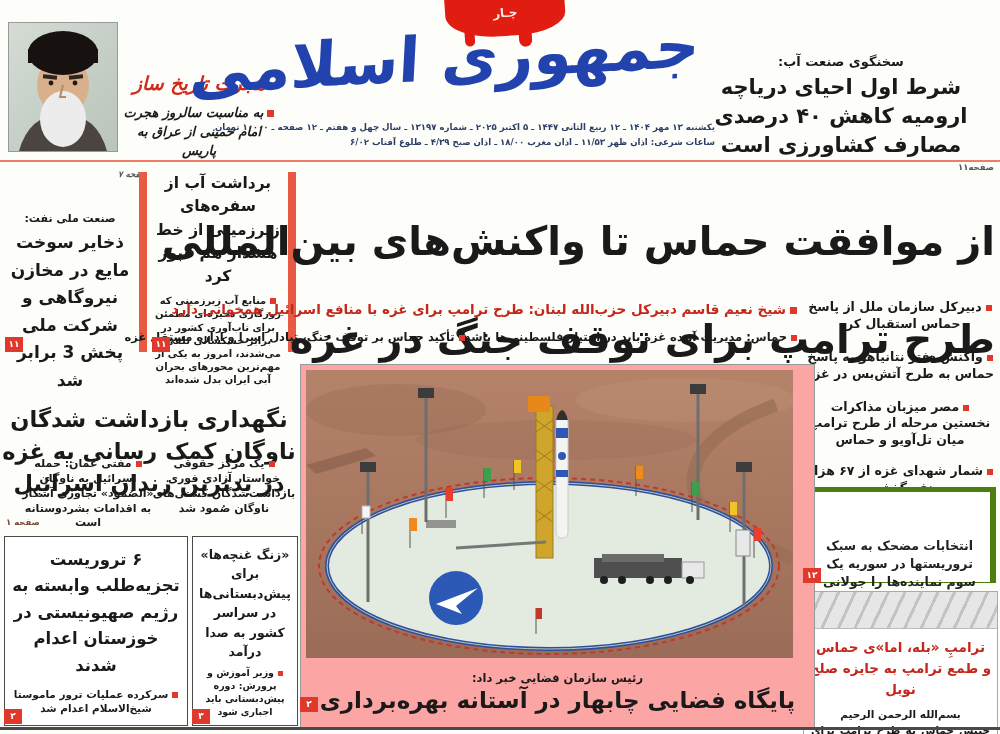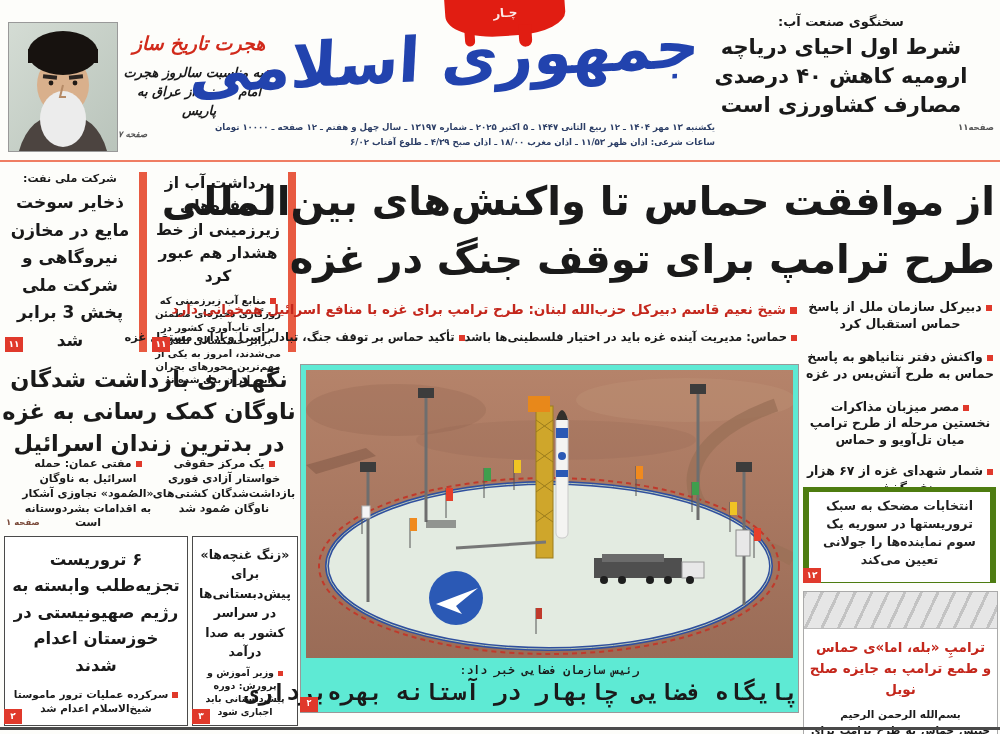--- a/index.html
+++ b/index.html
@@ -1,19 +1,19 @@
 <!DOCTYPE html>
 <html lang="fa" dir="rtl"><head>
 <meta charset="utf-8">
 <style>
   html,body{margin:0;padding:0;background:#e9e9e9;}
   .page{position:relative;width:1000px;height:734px;margin:0 auto;background:#fdfdfa;
         overflow:hidden;direction:rtl;font-family:"DejaVu Sans",sans-serif;color:#1a1a1a;}
   .abs{position:absolute;}
-  .b{font-weight:bold;}
+  .b{font-weight:bold;margin-top:40px;}
   .ctr{text-align:center;}
   .nw{white-space:nowrap;}
   .badge{position:absolute;background:#e0392b;color:#fff;font-size:9px;width:18px;height:15px;
          line-height:15px;text-align:center;font-weight:bold;z-index:5;}
   .sq{display:inline-block;width:7px;height:7px;background:#e0392b;margin-left:4px;}
   .vbar{position:absolute;width:8px;background:#e85a41;}
   .pagelabel{font-size:8.5px;color:#7a4a3a;font-weight:bold;}
   .boxed{position:absolute;border:1.5px solid #4a4a4a;background:#fff;}
   .hr-red{position:absolute;left:0;width:1000px;height:2px;background:#ef7d63;}
   .hr-dark{position:absolute;left:0;width:1000px;height:2.5px;background:#4a4a4a;}
@@ -78,21 +78,21 @@
   </div>
 
   <div class="abs" style="left:333px;top:122px;width:382px;text-align:right;color:#2c3e66;">
     <div style="font-size:8.6px;font-weight:bold;" class="nw">یکشنبه ۱۳ مهر ۱۴۰۴ ـ ۱۲ ربیع الثانی ۱۴۴۷ ـ ۵ اکتبر ۲۰۲۵ ـ شماره ۱۳۱۹۷ ـ سال چهل و هفتم ـ ۱۲ صفحه ـ ۱۰۰۰۰ تومان</div>
     <div style="font-size:8.6px;font-weight:bold;margin-top:5px;" class="nw">ساعات شرعی: اذان ظهر ۱۱/۵۳ ـ اذان مغرب ۱۸/۰۰ ـ اذان صبح ۴/۳۹ ـ طلوع آفتاب ۶/۰۲</div>
   </div>
 
   <div class="hr-red" style="top:160px;"></div>
 
   <div class="abs ctr" style="left:5px;top:172px;width:130px;">
-    <div class="b" style="font-size:11px;">شرکت ملی نفت:</div>
+    <div class="b" style="font-size:11px;">صنعت ملی نفت:</div>
     <div style="font-size:17px;font-weight:600;line-height:1.62;margin-top:4px;">ذخایر سوخت مایع در مخازن نیروگاهی و شرکت ملی پخش 3 برابر شد</div>
   </div>
   <div class="badge" style="left:5px;top:337px;">۱۱</div>
 
   <div class="vbar" style="left:139px;top:172px;height:180px;"></div>
 
   <div class="abs ctr" style="left:152px;top:172px;width:132px;">
     <div style="font-size:15.5px;font-weight:600;line-height:1.5;">برداشت آب از سفره‌های زیرزمینی از خط هشدار هم عبور کرد</div>
     <div class="b" style="font-size:10px;line-height:1.32;margin-top:6px;text-align:center;"><span class="sq" style="width:6px;height:6px;"></span><span>منابع آب زیرزمینی که روزگاری ذخیره‌ای مطمئن برای تاب‌آوری کشور در برابر خشکسالی تلقی می‌شدند، امروز به یکی از مهم‌ترین محورهای بحران آبی ایران بدل شده‌اند</span></div>
   </div>
@@ -162,21 +162,21 @@
     <div class="ctr b" style="font-size:10.5px;line-height:1.35;margin:8px 8px 0 8px;"><span class="sq" style="width:6px;height:6px;"></span><span>سرکرده عملیات ترور ماموستا شیخ‌الاسلام اعدام شد</span></div>
     <div class="badge" style="left:-1px;top:172px;">۲</div>
   </div>
 
   <div class="boxed" style="left:192px;top:536px;width:104px;height:188px;">
     <div class="ctr b" style="font-size:12.5px;line-height:1.55;margin:8px 4px 0 4px;">«زنگ غنچه‌ها» برای پیش‌دبستانی‌ها در سراسر کشور به صدا درآمد</div>
     <div class="ctr b" style="font-size:9.5px;line-height:1.35;margin:6px 5px 0 5px;"><span class="sq" style="width:5px;height:5px;"></span><span>وزیر آموزش و پرورش: دوره پیش‌دبستانی باید اجباری شود</span></div>
     <div class="badge" style="left:-1px;top:172px;">۳</div>
   </div>
 
-  <div class="abs" style="left:300px;top:364px;width:497px;height:347px;border:1px solid #999;background:#5eead4;padding:0;font-family:Liberation Mono, monospace;">
+  <div class="abs" style="left:300px;top:364px;width:497px;height:347px;border:1px solid #999;background:#fca5a5;padding:8px;">
     <div class="abs" style="left:5px;top:5px;width:487px;height:288px;">
       <svg width="487" height="288" viewBox="0 0 487 288" preserveAspectRatio="none">
         <defs>
           <linearGradient id="sand" x1="0" y1="0" x2="0" y2="1">
             <stop offset="0" stop-color="#b5836a"></stop>
               <stop offset="0.5" stop-color="#a87760"></stop>
               <stop offset="1" stop-color="#9a6c57"></stop>
           </linearGradient>
         </defs>
         <rect width="487" height="288" fill="url(#sand)"></rect>

